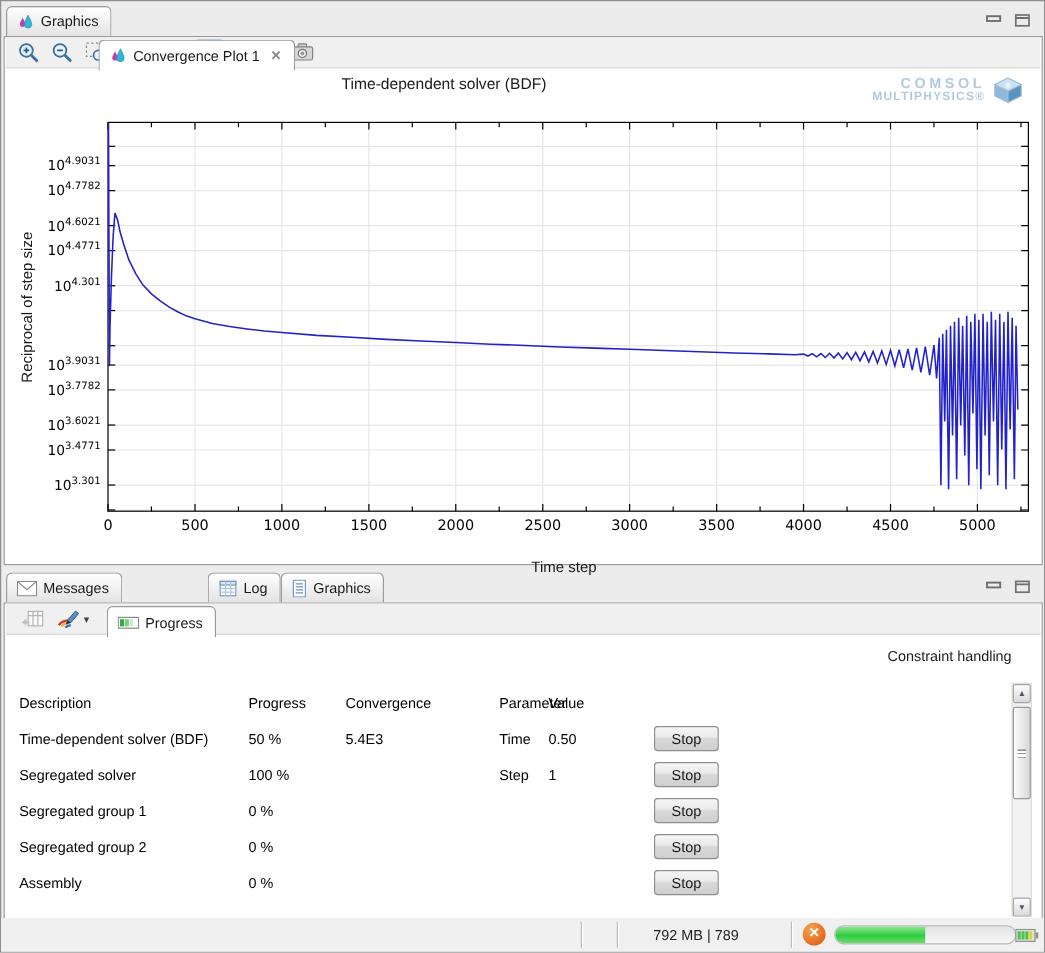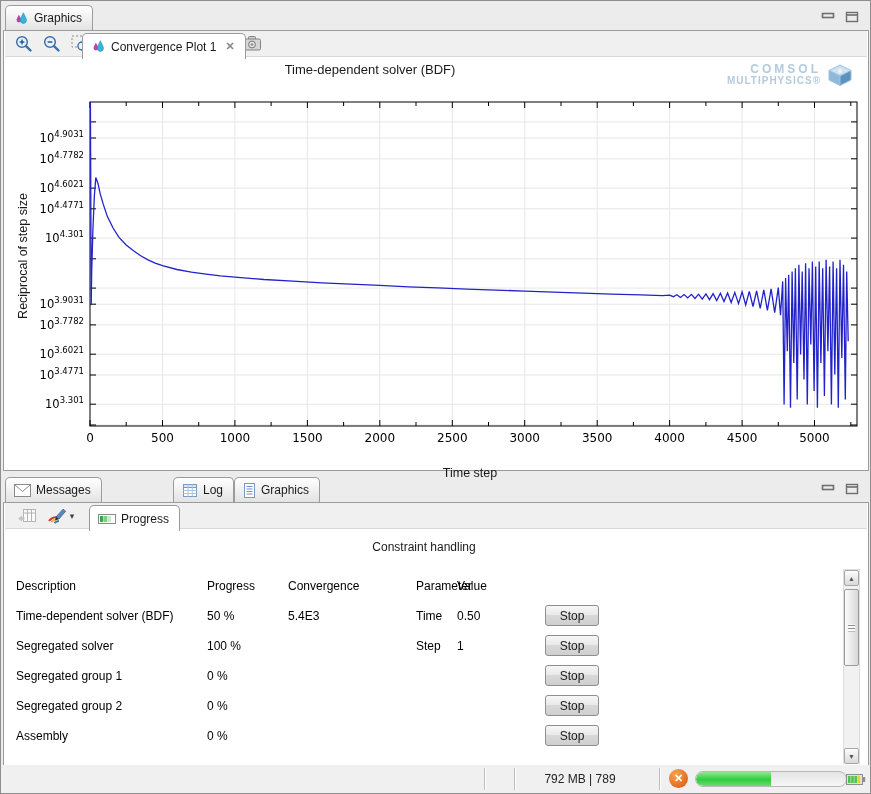--- a/index.html
+++ b/index.html
@@ -43,21 +43,21 @@
   .xlab { position:absolute; left:465px; top:388px; transform:translateX(-50%);
           font-size:12.5px; color:#1a1a1a; white-space:nowrap;margin-top:20px; }
 
   
   .bpanel { left:2px; top:474px; width:866px; height:291px; }
   .tab-messages { left:2px; }
   .tab-progress { left:86px; }
   .tab-log { left:170px; }
   .tab-results { left:231px; }
   .bcontent { position:absolute; left:1px; right:1px; top:27px; bottom:1px; background:#ffffff; overflow:hidden; }
-  .section-title { position:absolute; left:0; right:24px; top:10px; text-align:center; font-size:12px; color:#1a1a1a; }
+  .section-title { position:absolute; left:0; right:24px; top:10px; text-align:right; font-size:12px; color:#1a1a1a; }
   .pheader, .prow { position:absolute; left:0; right:24px; height:16px; font-size:12px; color:#000; }
   .pcell { position:absolute; white-space:nowrap; }
   .c-desc { left:11px; } .c-prog { left:202px; } .c-conv { left:283px; }
   .c-par  { left:372px;margin-left:39px; } .c-val  { left:452px; }
   .stopbtn { position:absolute; left:540px; top:-4px; width:54px; height:21px; font-size:12px;
              font-family:"Liberation Sans", sans-serif; color:#1a1a1a;
              background:linear-gradient(#f7f7f7,#e9e9e9 45%,#d9d9d9 46%,#cfcfcf);
              border:1px solid #8e8e8e; border-radius:3px; }
   
   .vscroll { position:absolute; right:7px; top:39px; width:17px; height:196px; background:#f1f1f1;

